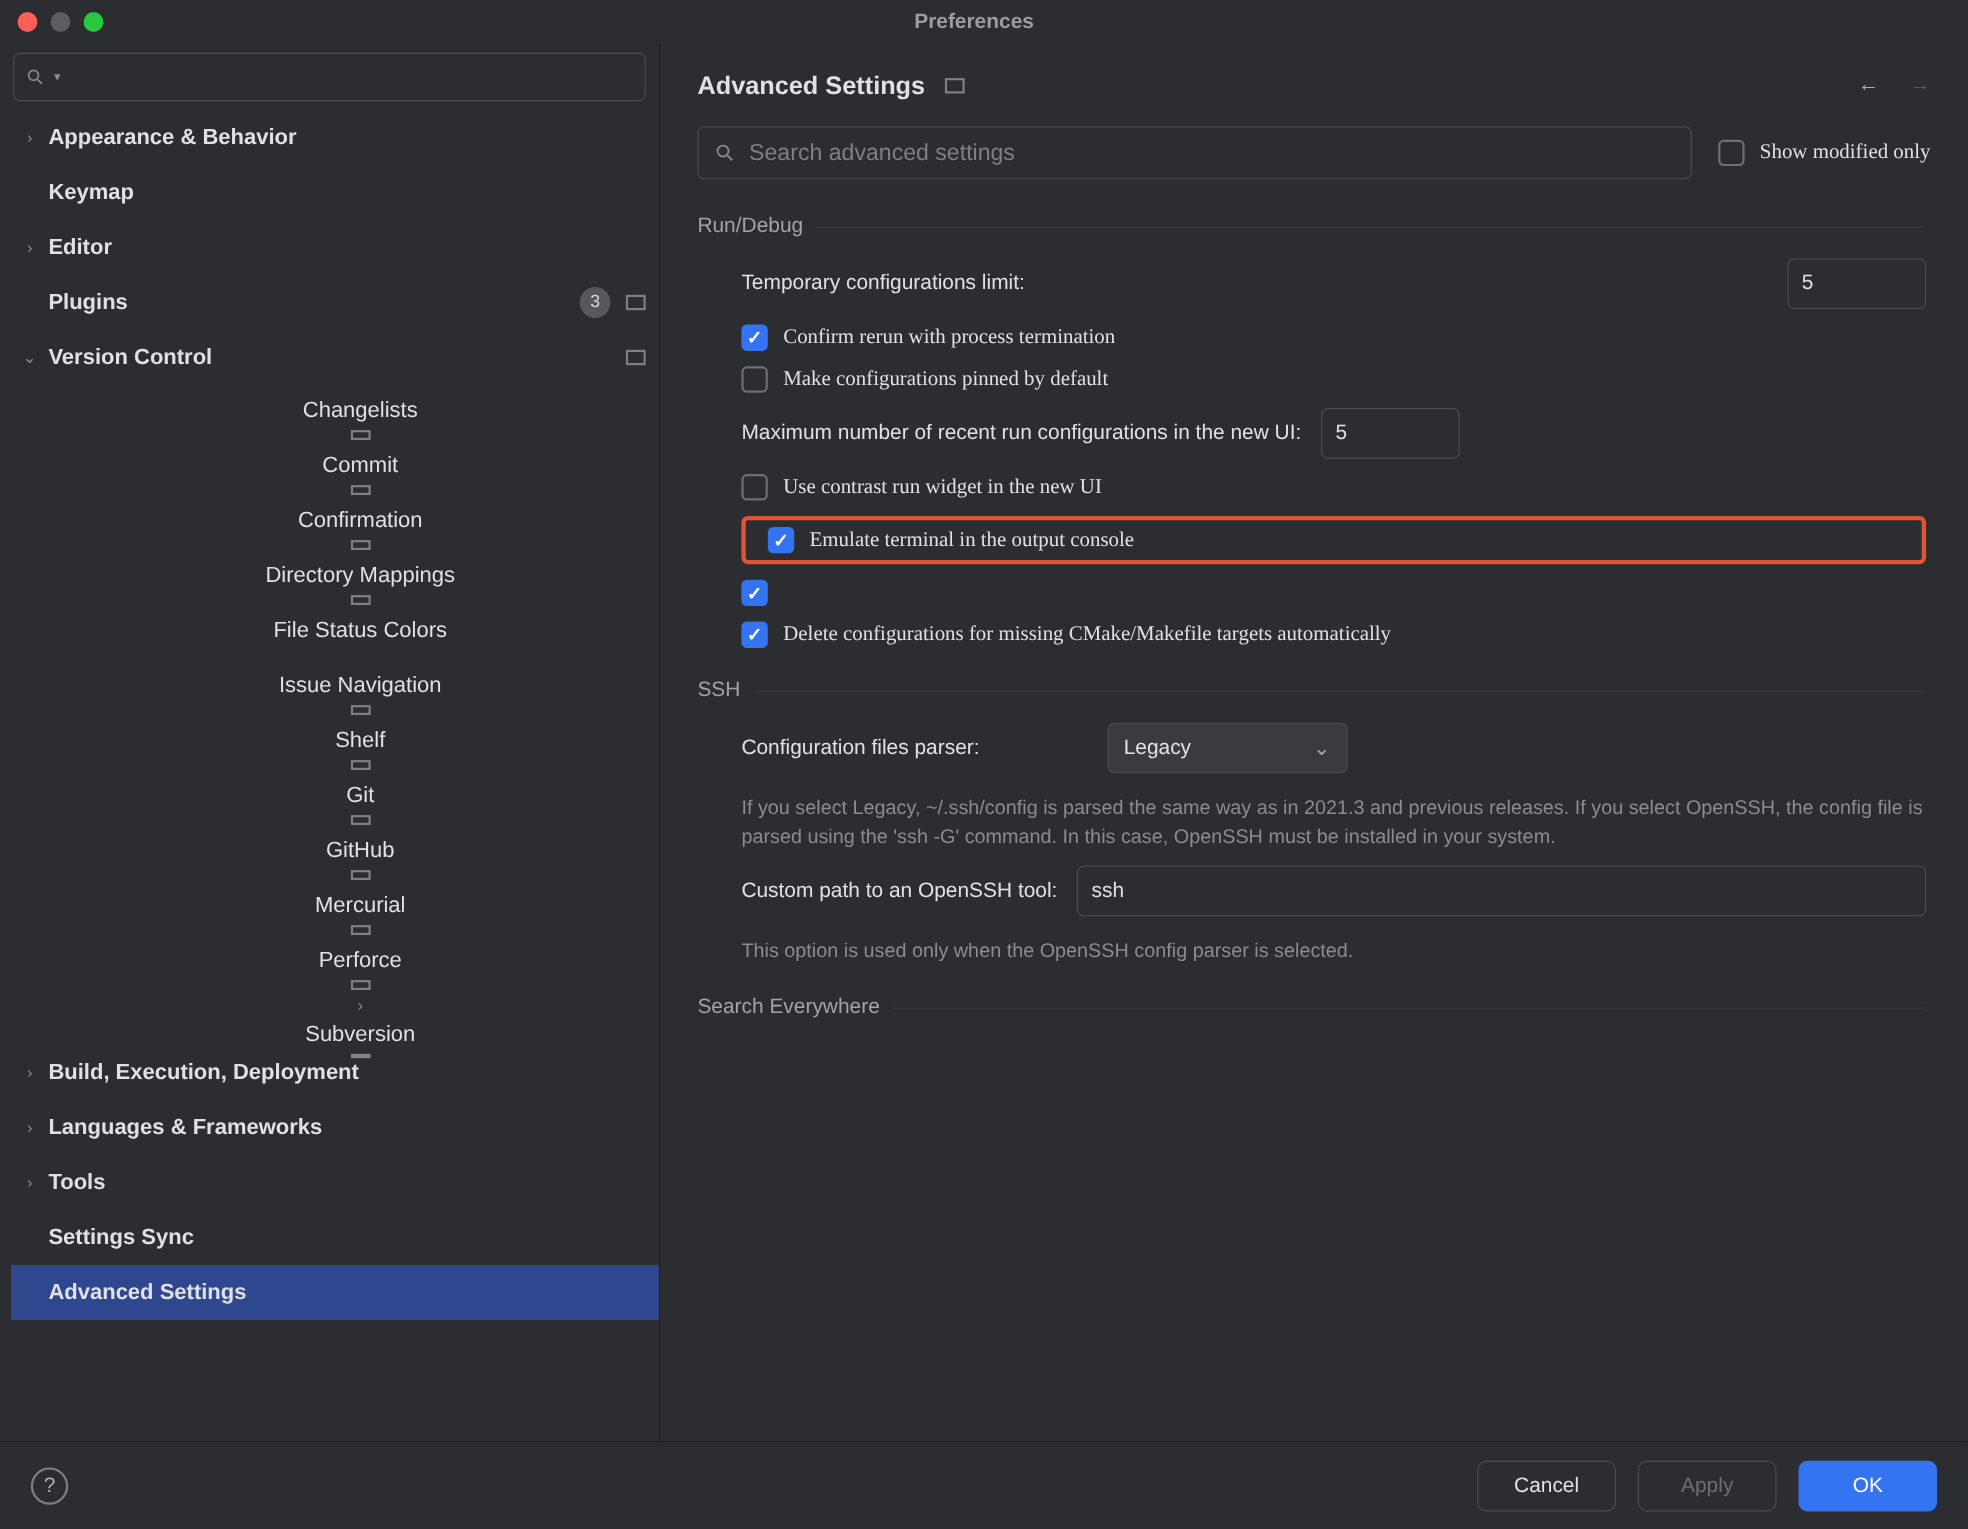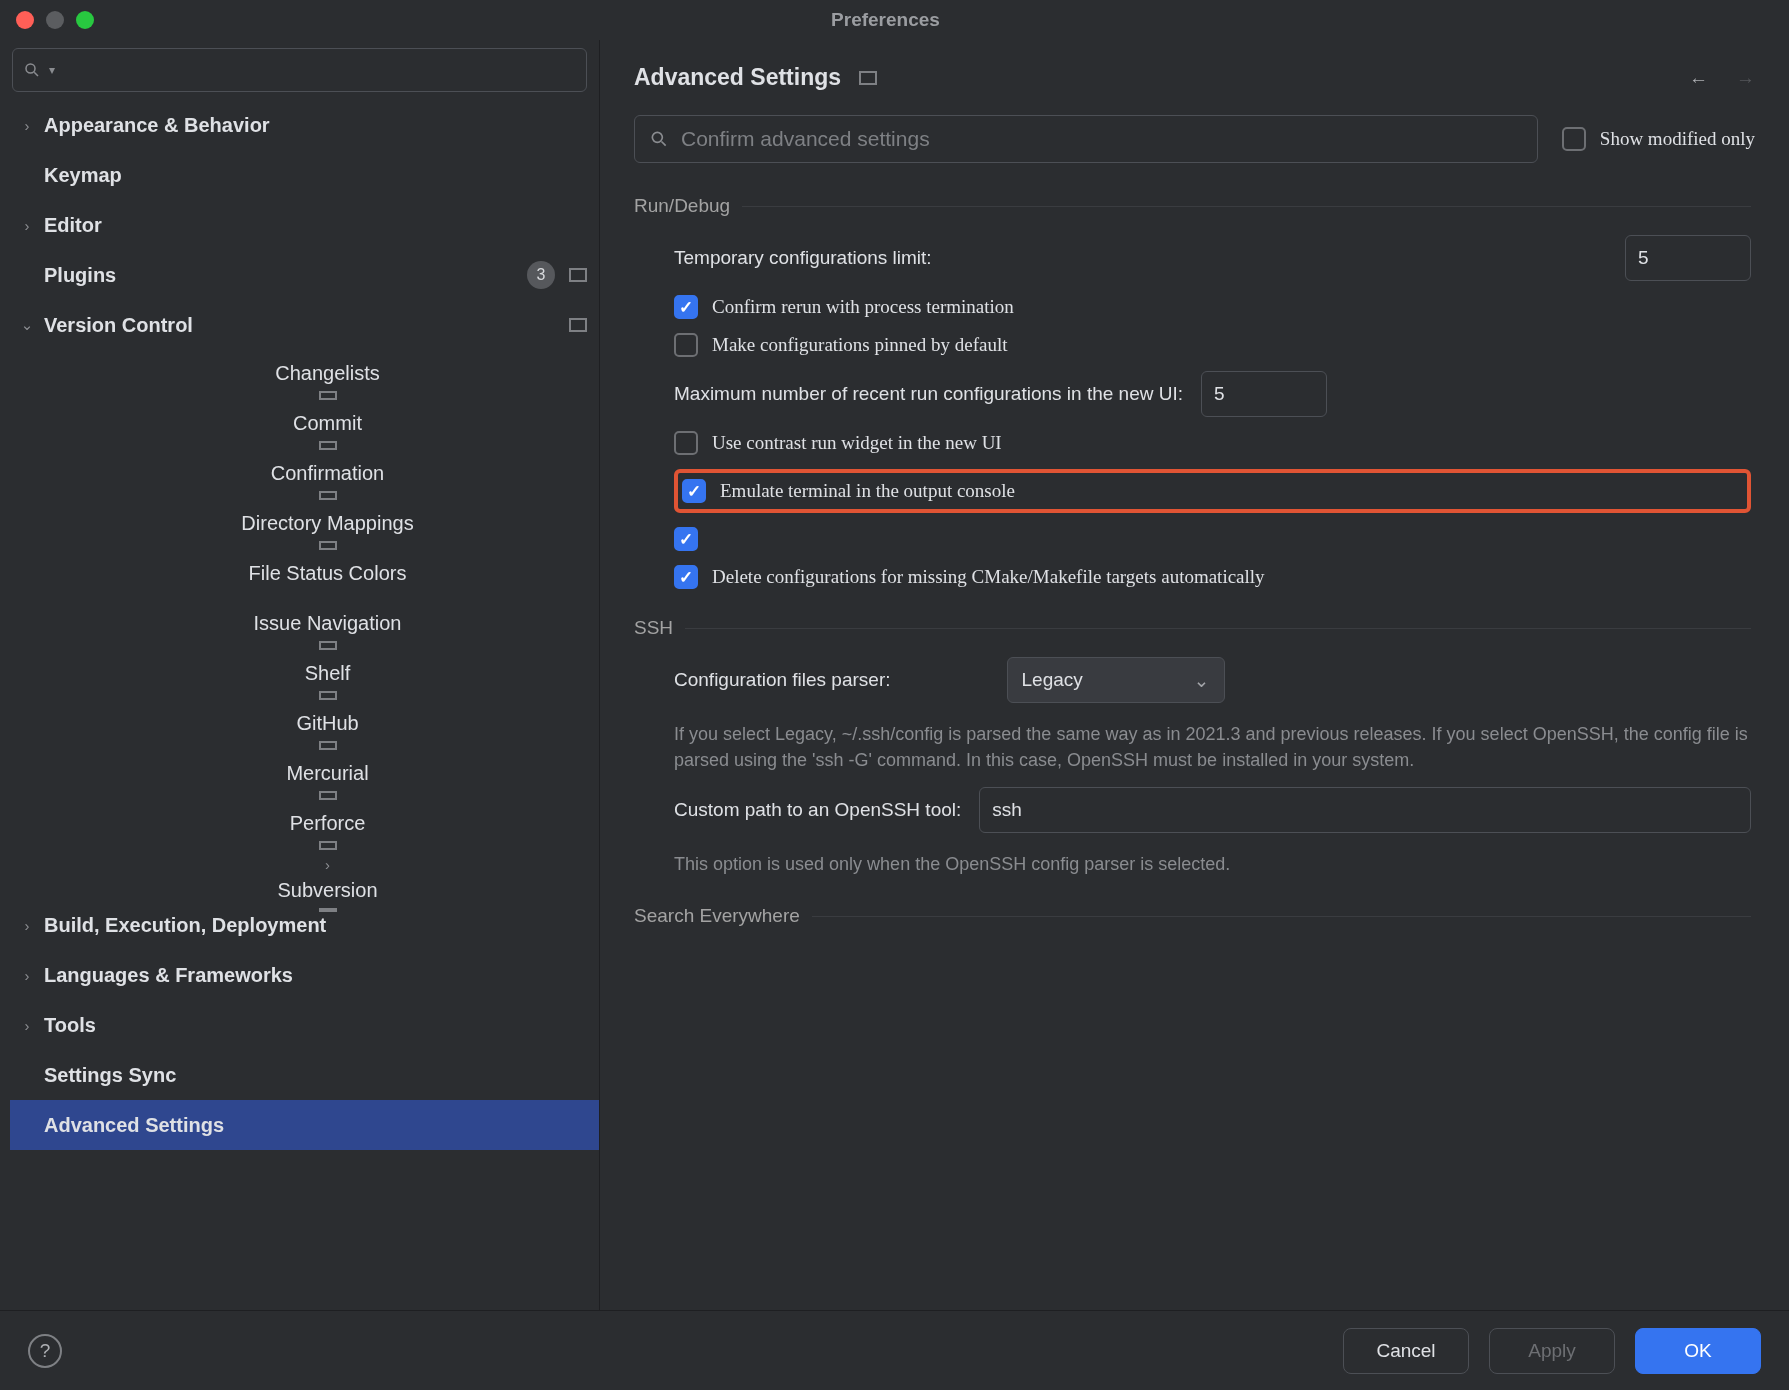--- a/index.html
+++ b/index.html
@@ -85,21 +85,21 @@
     height:46px; padding:0 12px; font-size:19px;
   }
   .num-input { width:126px; }
   .text-input { flex:1; }
   .select {
     height:46px; width:218px; border:1px solid #4c4f55; border-radius:6px; background:#393b40;
     display:flex; align-items:center; padding:0 14px; gap:10px; cursor:pointer;
   }
   .select .chev { margin-left:auto; color:#a3a5a9; }
   .hint { color:#8a8c90; font-size:18px; line-height:1.45; margin-top:4px;}
-  .highlight-box { border:4px solid #e05434; border-radius:6px; padding:6px 10px 6px 4px; display:inline-flex;}
+  .highlight-box { border:4px solid #e05434; border-radius:6px; padding:6px 10px 6px 20px; display:inline-flex;}
 
   
   .footer {
     height:80px; border-top:1px solid #1e1f22; display:flex; align-items:center; padding:0 28px; gap:20px;
   }
   .footer .help { width:34px; height:34px; border:2px solid #7e8084; border-radius:50%; display:flex; align-items:center; justify-content:center; color:#aeb0b4;}
   .footer .spacer { flex:1; }
   .btn {
     height:46px; min-width:126px; border:1px solid #4c4f55; border-radius:8px; background:#2b2d30;
     color:#dfe1e5; display:flex; align-items:center; justify-content:center; font-size:19px; cursor:pointer;
@@ -192,20 +192,26 @@
         </div>
         <div class="tree-row indent-2">
           <span class="spacer"></span>
           <span class="spacer"></span>
           <span class="label">Shelf</span>
           <span class="cube"></span>
         </div>
         <div class="tree-row indent-2">
           <span class="spacer"></span>
           <span class="spacer"></span>
+          <span class="label">Git</span>
+          <span class="cube"></span>
+        </div>
+        <div class="tree-row indent-2">
+          <span class="spacer"></span>
+          <span class="spacer"></span>
           <span class="label">GitHub</span>
           <span class="cube"></span>
         </div>
         <div class="tree-row indent-2">
           <span class="spacer"></span>
           <span class="spacer"></span>
           <span class="label">Mercurial</span>
           <span class="cube"></span>
         </div>
         <div class="tree-row indent-2">
@@ -252,21 +258,21 @@
         <span>→</span>
       </div>
     </div>
 
     <div class="filter-row">
       <div class="filter-search">
         <svg width="20" height="20" viewBox="0 0 24 24" fill="none" stroke="#8a8c90" stroke-width="2">
             <circle cx="10" cy="10" r="6"></circle>
             <line x1="15" y1="15" x2="20" y2="20"></line>
           </svg>
-        <span style="font-size:21px;">Confirm advanced settings</span>
+        <span style="font-size:21px;">Search advanced settings</span>
       </div>
       <div class="check-row">
         <span class="checkbox"></span>
         <span>Show modified only</span>
       </div>
     </div>
 
     <div class="scroll-body">
 
       <div class="section-head">

